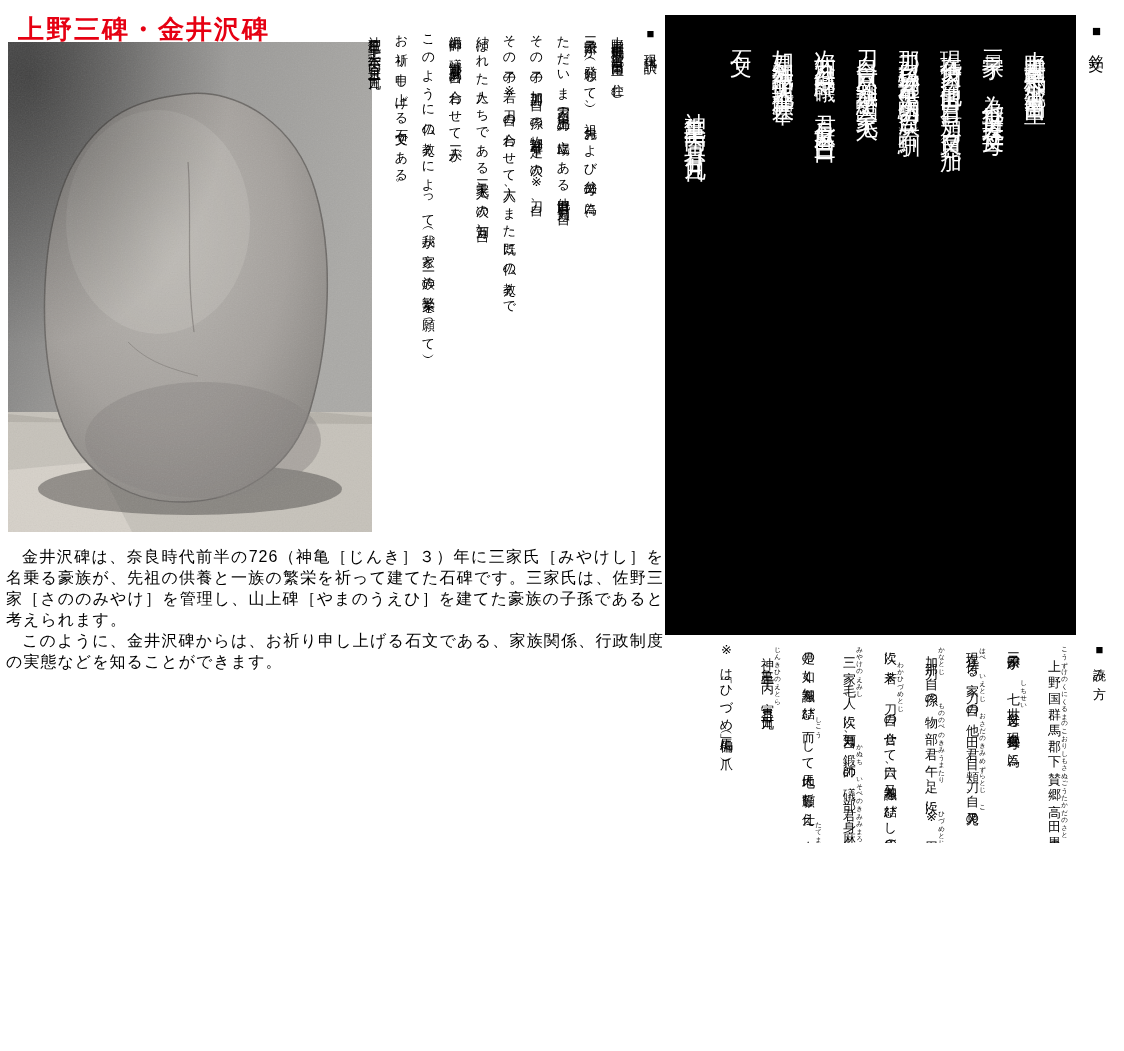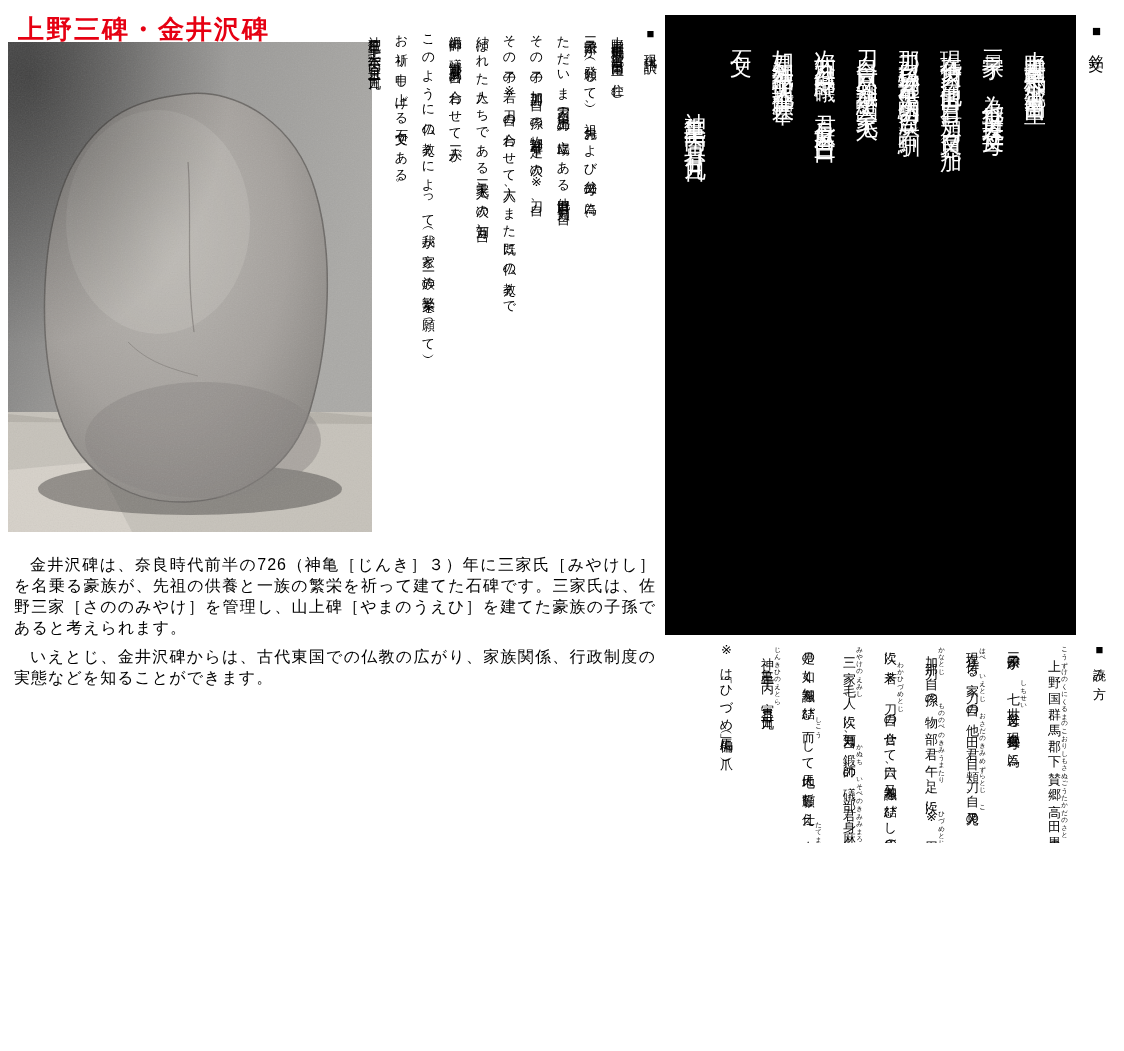--- a/index.html
+++ b/index.html
@@ -54,21 +54,21 @@
   .yomi .hdr{margin-left:4px;}
   .yomi ruby{ruby-position:over;}
   .yomi rt{font-size:6.5px;letter-spacing:0;}
 
   
   .desc{
     position:absolute;left:6px;top:546px;width:658px;
     font-size:16px;line-height:21px;letter-spacing:1px;
     text-align:justify;
   }
-  .desc p{margin:8px;text-indent:1em;}
+  .desc p{margin:0;text-indent:1em;}
 </style>
 </head>
 <body>
 
 <div class="page">
 
   <div class="title">上野三碑・金井沢碑</div>
 
   <div class="photo">
     <svg width="364" height="490" viewBox="0 0 364 490">
@@ -142,16 +142,16 @@
       <div><ruby>加那刀自<rt>かなとじ</rt></ruby>、孫の<ruby>物部君午足<rt>もののべのきみうまたり</rt></ruby>、次に<ruby>※刀自<rt>ひづめとじ</rt></ruby>、</div>
       <div>次に<ruby>若※刀自<rt>わかひづめとじ</rt></ruby>の合せて六口、又知識を結びし所の人、</div>
       <div><ruby>三家毛人<rt>みやけのえみし</rt></ruby>、次に知万呂、<ruby>鍛師<rt>かぬち</rt></ruby>の<ruby>礒部君身麻呂<rt>いそべのきみみまろ</rt></ruby>の合せて三口、</div>
       <div>是の如く知識を結び<ruby>而<rt>しこう</rt></ruby>して天地に誓願し仕え<ruby>奉<rt>たてまつ</rt></ruby>る<ruby>石文<rt>いしぶみ</rt></ruby></div>
       <div><ruby>神亀<rt>じんき</rt></ruby>三年<ruby>丙寅<rt>ひのえとら</rt></ruby>」二月二十九日</div>
       <div>※は「ひづめ」（馬偏に爪）</div>
     </div>
 
   <div class="desc" id="desc">
       <p>金井沢碑は、奈良時代前半の726（神亀［じんき］３）年に三家氏［みやけし］を名乗る豪族が、先祖の供養と一族の繁栄を祈って建てた石碑です。三家氏は、佐野三家［さののみやけ］を管理し、山上碑［やまのうえひ］を建てた豪族の子孫であると考えられます。</p>
-      <p>いえとじ、金井沢碑からは、古代東国での仏教の広がり、家族関係、行政制度の実態などを知ることができます。</p>
+      <p>このように、金井沢碑からは、お祈り申し上げる石文である、家族関係、行政制度の実態などを知ることができます。</p>
     </div>
 
 </div>
 
 </body></html>

